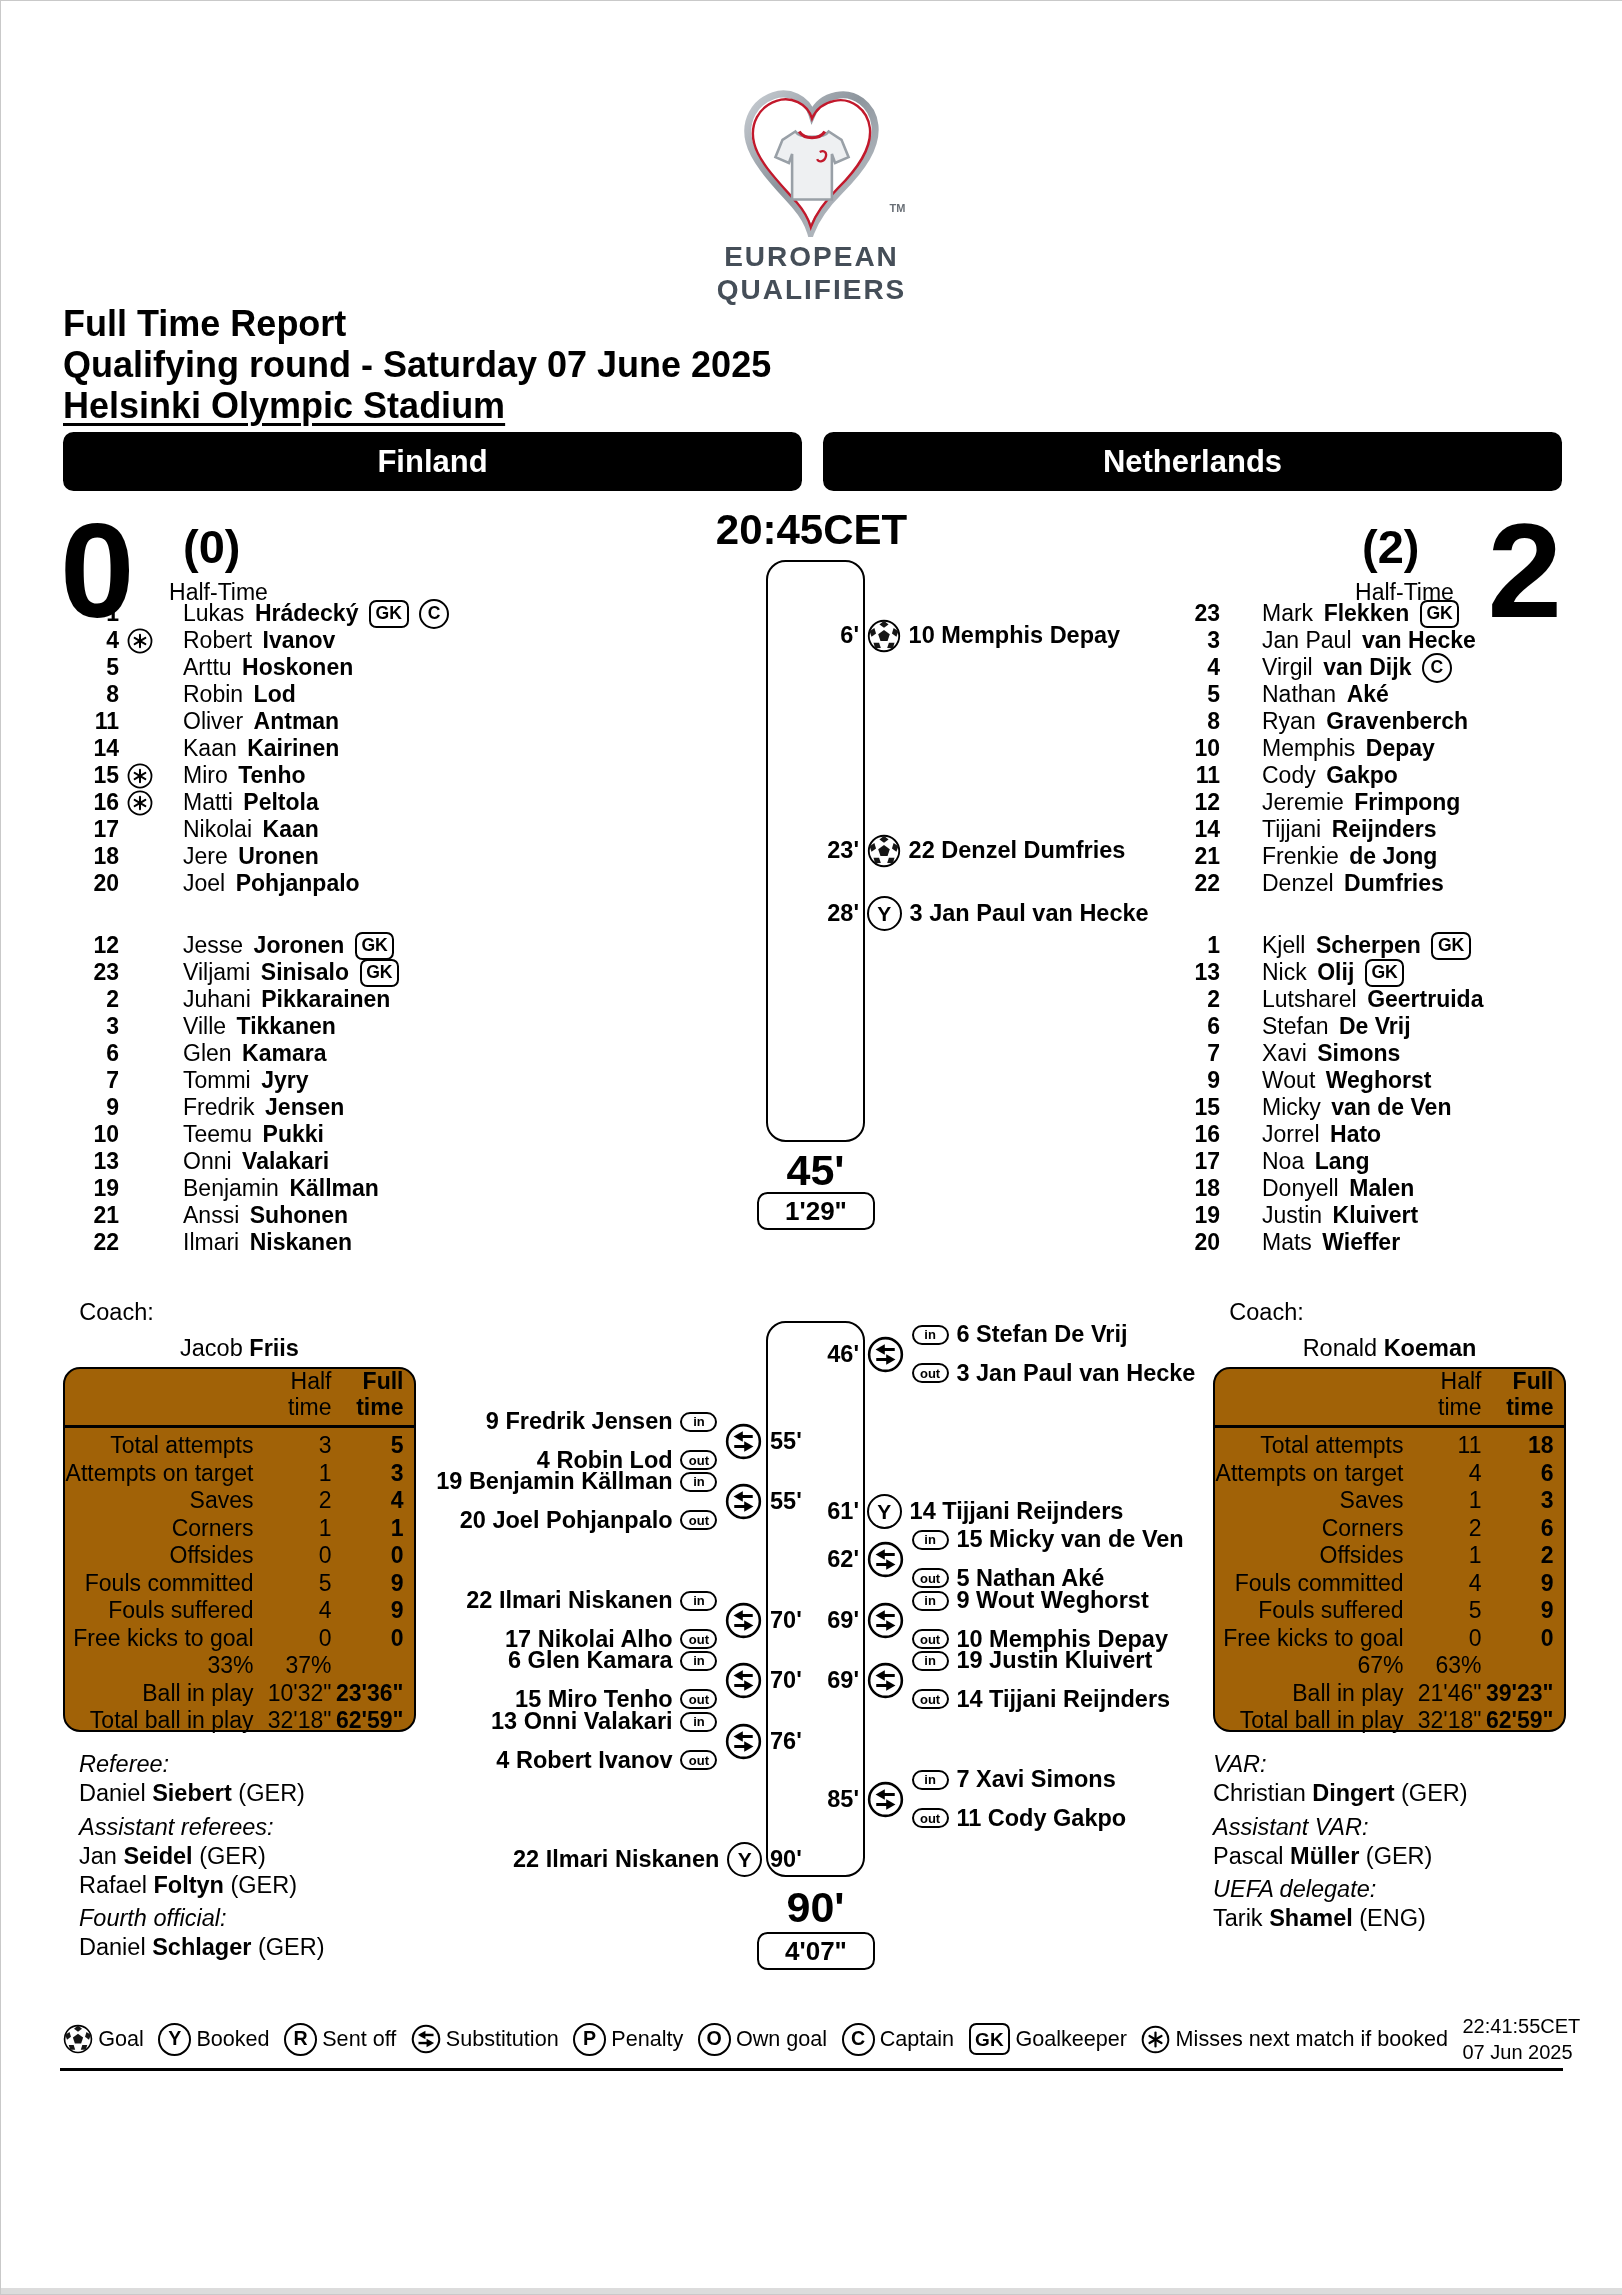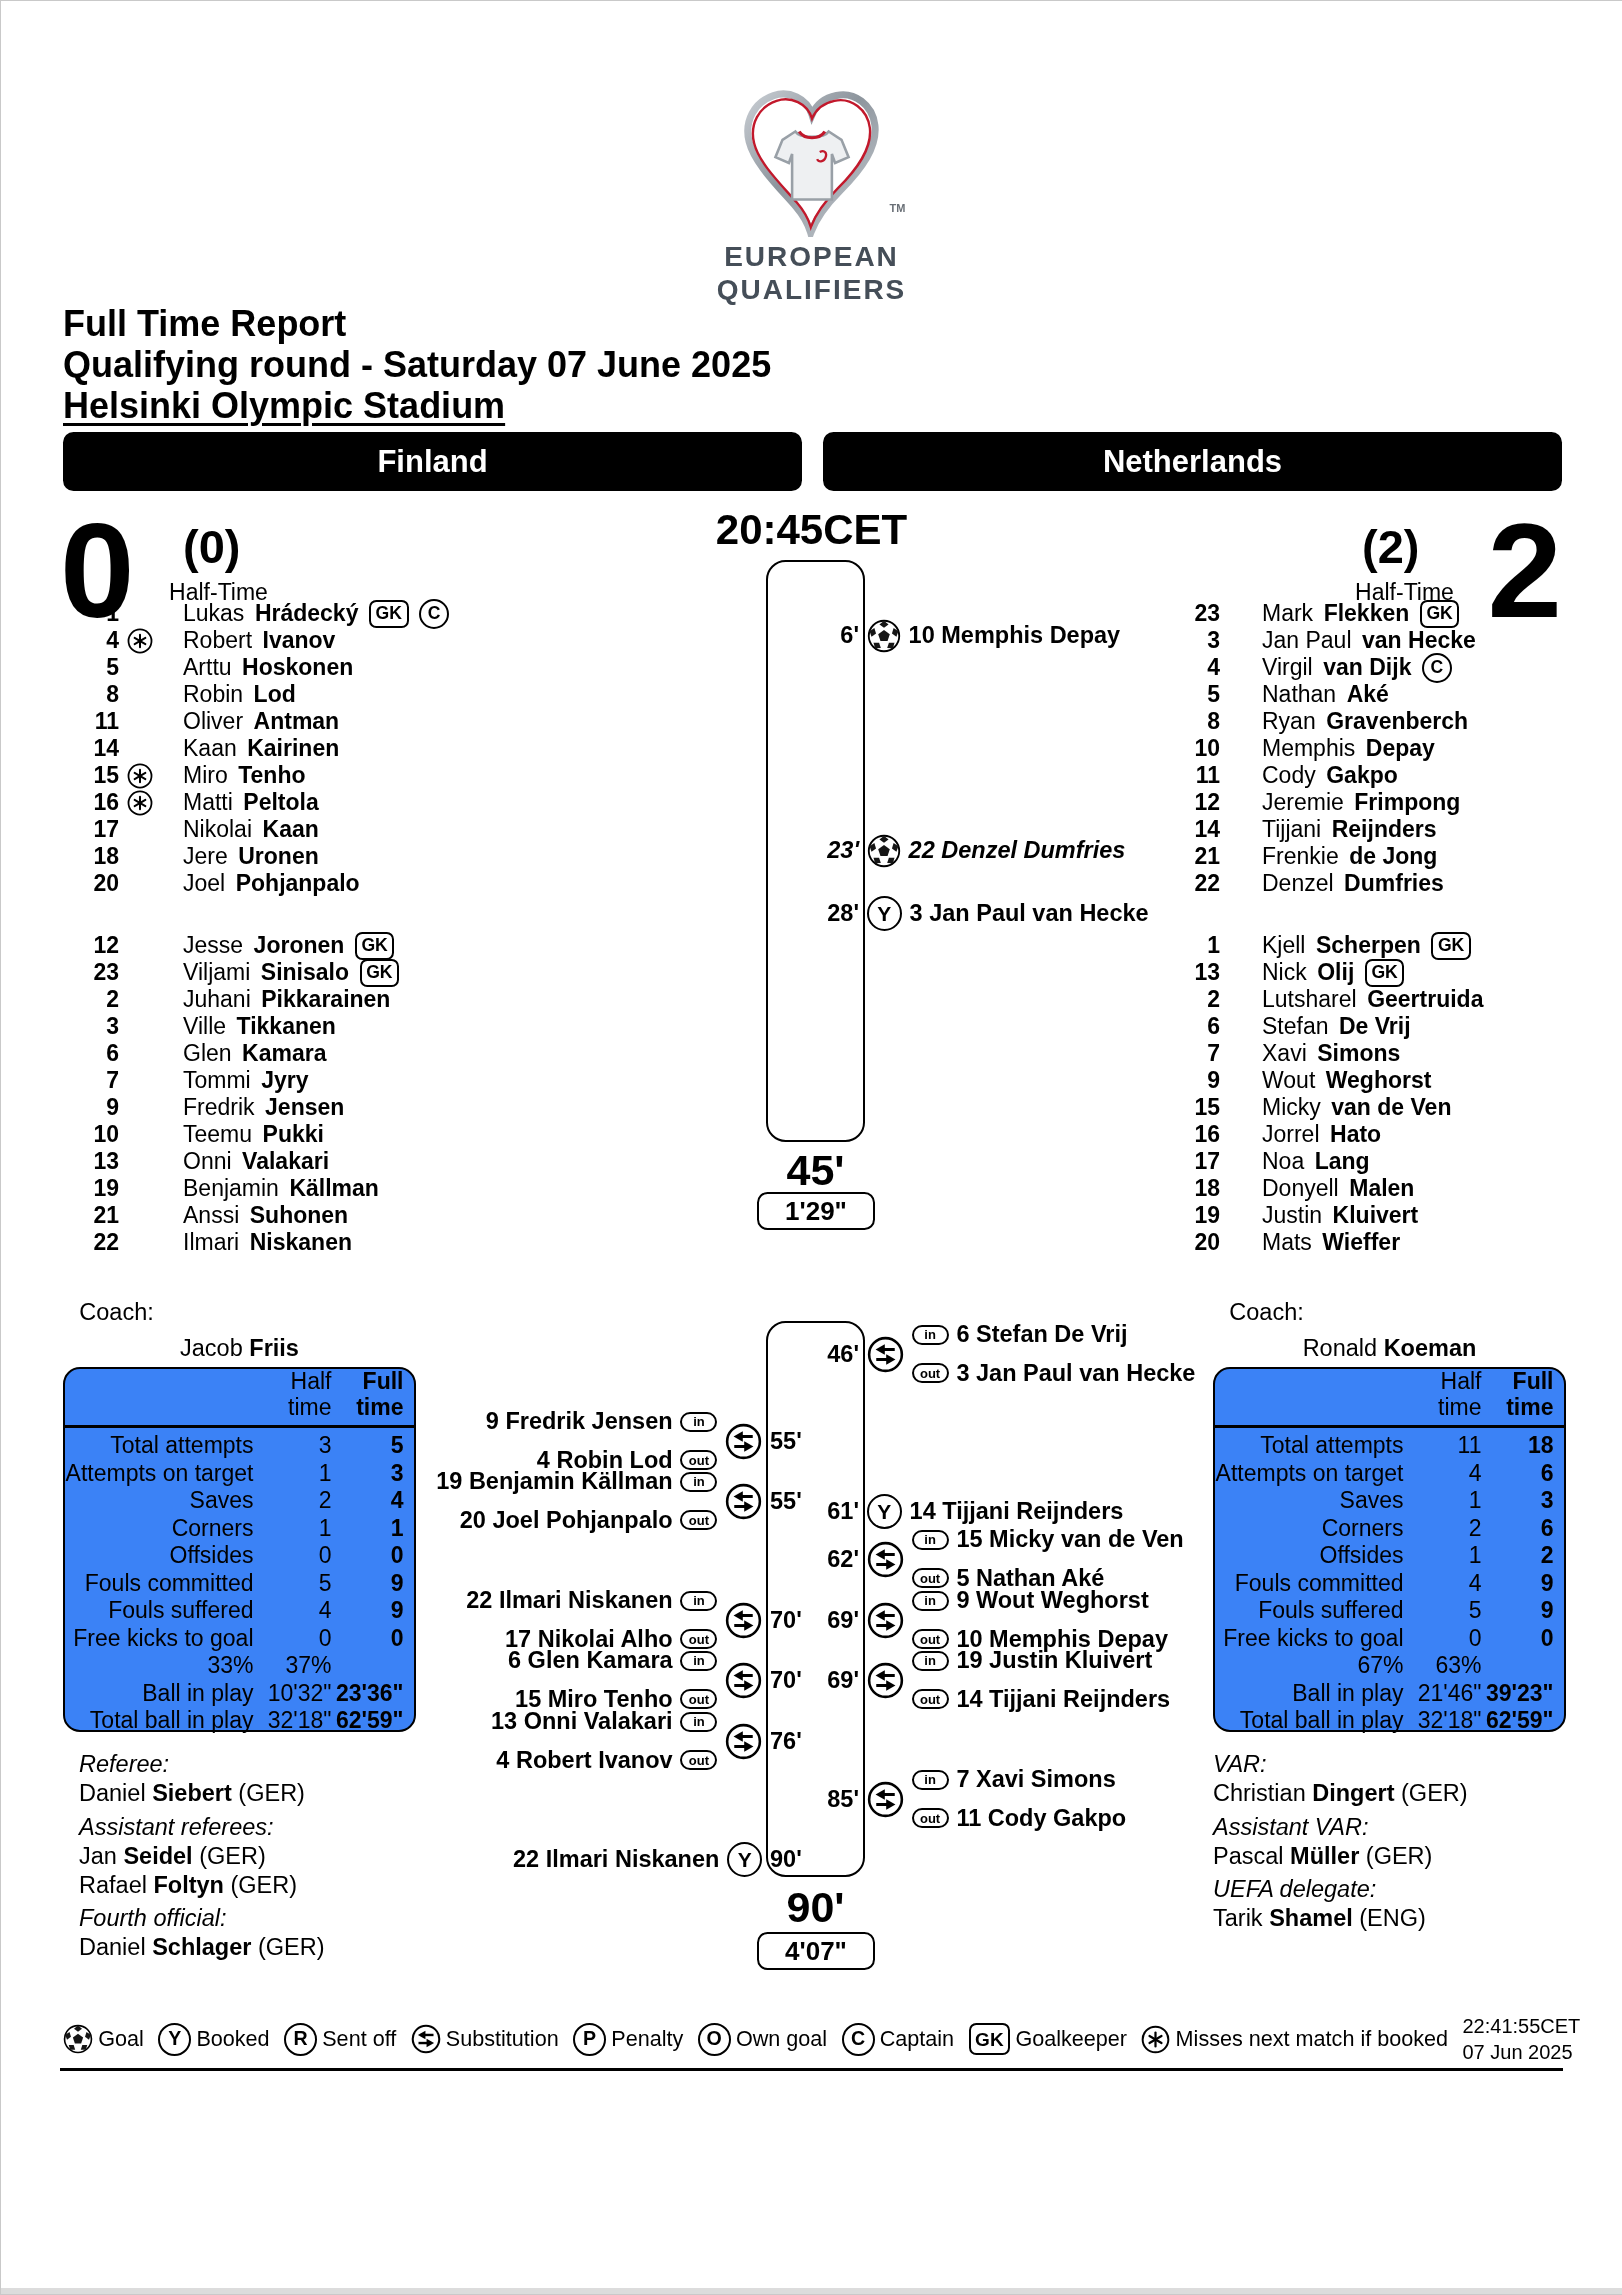--- a/index.html
+++ b/index.html
@@ -70,21 +70,21 @@
   .stop1{top:1191px;} .stop2{top:1931px;}
 
   
   .coach-block{position:absolute;top:1298px;width:353px;font-size:23.5px;}
   .coach-home{left:62px;} .coach-away{left:1212px;}
   .coach-label{padding-left:16.3px;}
   .coach-name{margin-top:9.2px;text-align:center;}
 
   
   .stats{position:absolute;top:1366px;width:353px;height:365px;border:2.6px solid #000;border-radius:17px;
-         font-size:23px;box-sizing:border-box;background:#3b82f6;}
+         font-size:23px;box-sizing:border-box;background:#a16207;}
   .stats-home{left:62px;} .stats-away{left:1212px;}
   .stats-head{display:flex;justify-content:flex-end;align-items:flex-end;height:59px;
               border-bottom:3.3px solid #000;padding:0 0 5.2px 0;box-sizing:border-box;}
   .h-ht,.h-ft{white-space:pre-line;text-align:right;line-height:26px;}
   .h-ht{width:78px;} .h-ft{width:72px;font-weight:bold;padding-right:10.5px;}
   .stats-rows{padding-top:3.9px;}
   .s-row{display:flex;align-items:center;height:27.5px;}
   .s-label{flex:1;text-align:right;}
   .s-ht{width:78px;text-align:right;}
   .s-ft{width:72px;text-align:right;font-weight:bold;padding-right:10.5px;}
@@ -567,21 +567,21 @@
             <g transform="rotate(216 24 24)">
               <path d="M24,2.5 L30.4,7.6 L24,12.2 L17.6,7.6 Z" fill="#161616"></path>
             </g>
             <g transform="rotate(288 24 24)">
               <path d="M24,2.5 L30.4,7.6 L24,12.2 L17.6,7.6 Z" fill="#161616"></path>
             </g>
           </svg>
         </span>
         <span class="ev-text">10 Memphis Depay</span>
       </div>
-      <div class="event ev-away" style="top: 834px; height: 31px; font-style: italic;">
+      <div class="event ev-away" style="top: 834px; height: 31px;">
         <span class="minute">23'</span>
         <span class="icon-wrap" style="display: inline-flex; align-items: center;">
           <svg width="34" height="34" viewBox="0 0 48 48">
             <circle cx="24" cy="24" r="21.5" fill="#fff" stroke="#000" stroke-width="2.6"></circle>
             <polygon points="24,15.5 32.2,21.4 29,31 19,31 15.8,21.4" fill="#161616"></polygon>
             <g transform="rotate(0 24 24)">
               <path d="M24,2.5 L30.4,7.6 L24,12.2 L17.6,7.6 Z" fill="#161616"></path>
             </g>
             <g transform="rotate(72 24 24)">
               <path d="M24,2.5 L30.4,7.6 L24,12.2 L17.6,7.6 Z" fill="#161616"></path>

